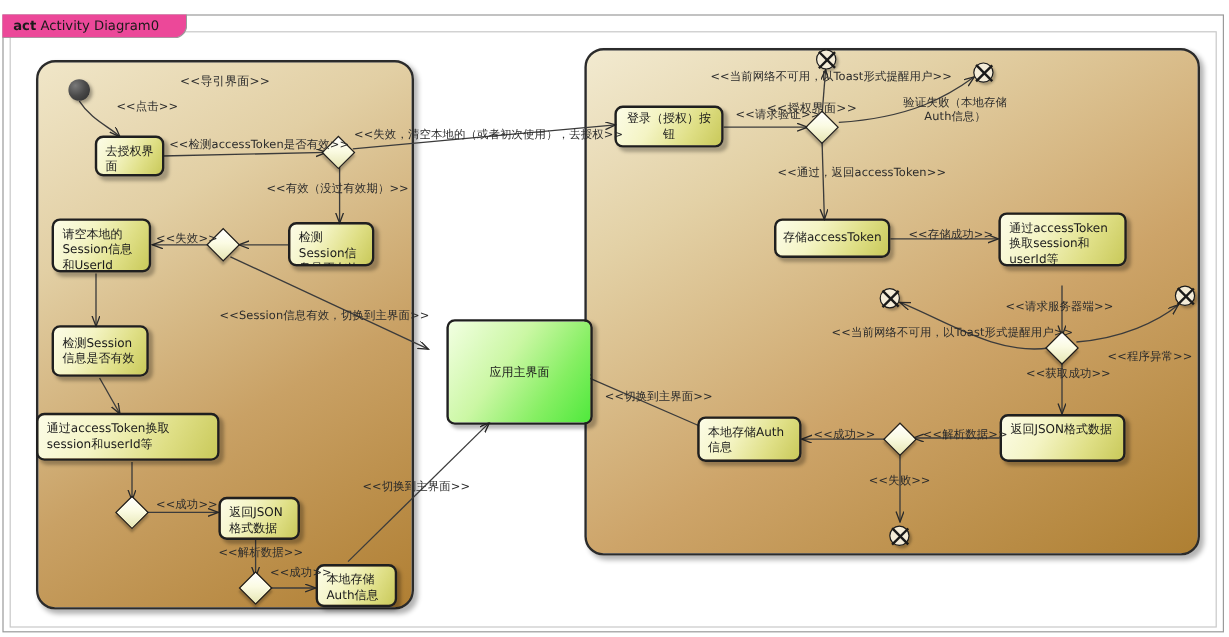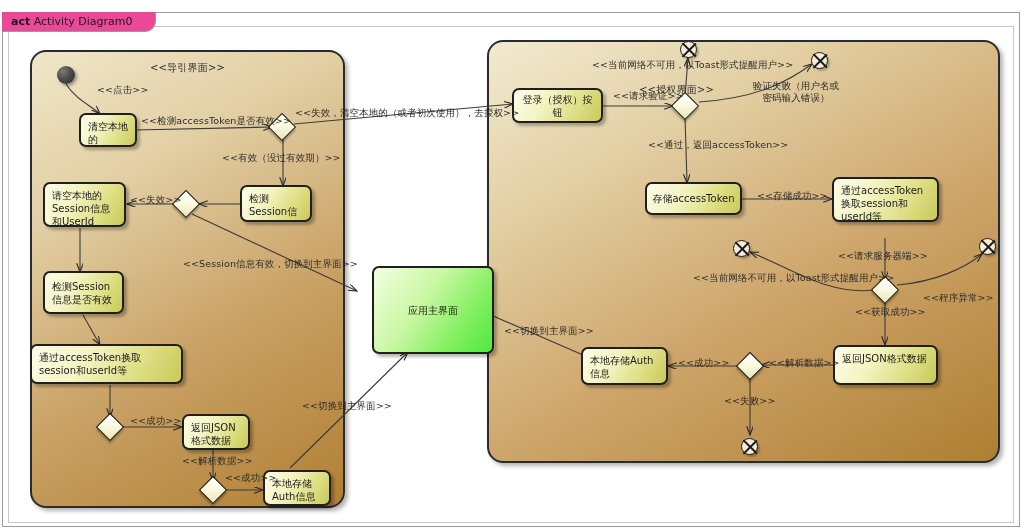--- a/index.html
+++ b/index.html
@@ -245,21 +245,21 @@
       <path d="M739,366 L668,366"></path>
 
       <path d="M750,376 L750,435"></path>
 
       <path d="M583,355 L484,312"></path>
     </g>
   </svg>
 
   <div class="initial-node" style="left:57px; top:66px;"></div>
 
-  <div class="node" id="node-go-auth" style="left:79px; top:113px; width:58px; height:34px;">清空本地的</div>
+  <div class="node" id="node-go-auth" style="left:79px; top:113px; width:58px; height:34px;">去授权界面</div>
 
   <div class="node" style="left:43px; top:182px; width:83px; height:45px;">请空本地的Session信息和UserId</div>
 
   <div class="node vcenter" style="left:43px; top:271px; width:81px; height:43px;">检测Session信息是否有效</div>
 
   <div class="node" style="left:240px; top:185px; width:72px; height:37px;">检测Session信息是否有效</div>
 
   <div class="node" style="left:30px; top:344px; width:153px; height:40px;">通过accessToken换取session和userId等</div>
 
   <div class="node" style="left:182px; top:414px; width:68px; height:36px;">返回JSON格式数据</div>
@@ -310,21 +310,21 @@
   <div class="edge-label" style="left:182px; top:455px;">&lt;&lt;解析数据&gt;&gt;</div>
 
   <div class="edge-label" style="left:225px; top:472px;">&lt;&lt;成功&gt;&gt;</div>
 
   <div class="edge-label" style="left:302px; top:400px;">&lt;&lt;切换到主界面&gt;&gt;</div>
 
   <div class="edge-label" style="left:613px; top:90px;">&lt;&lt;请求验证&gt;&gt;</div>
 
   <div class="edge-label" style="left:592px; top:59px;">&lt;&lt;当前网络不可用，以Toast形式提醒用户&gt;&gt;</div>
 
-  <div class="edge-label wrap" style="left:750px; top:80px; width:92px;">验证失败（用户名或密码输入错误）</div>
+  <div class="edge-label wrap" style="left:750px; top:80px; width:92px;">验证失败（本地存储Auth信息）</div>
 
   <div class="edge-label" style="left:648px; top:139px;">&lt;&lt;通过，返回accessToken&gt;&gt;</div>
 
   <div class="edge-label" style="left:757px; top:190px;">&lt;&lt;存储成功&gt;&gt;</div>
 
   <div class="edge-label" style="left:838px; top:250px;">&lt;&lt;请求服务器端&gt;&gt;</div>
 
   <div class="edge-label" style="left:693px; top:272px;">&lt;&lt;当前网络不可用，以Toast形式提醒用户&gt;&gt;</div>
 
   <div class="edge-label" style="left:923px; top:272px;margin-top:20px;">&lt;&lt;程序异常&gt;&gt;</div>

